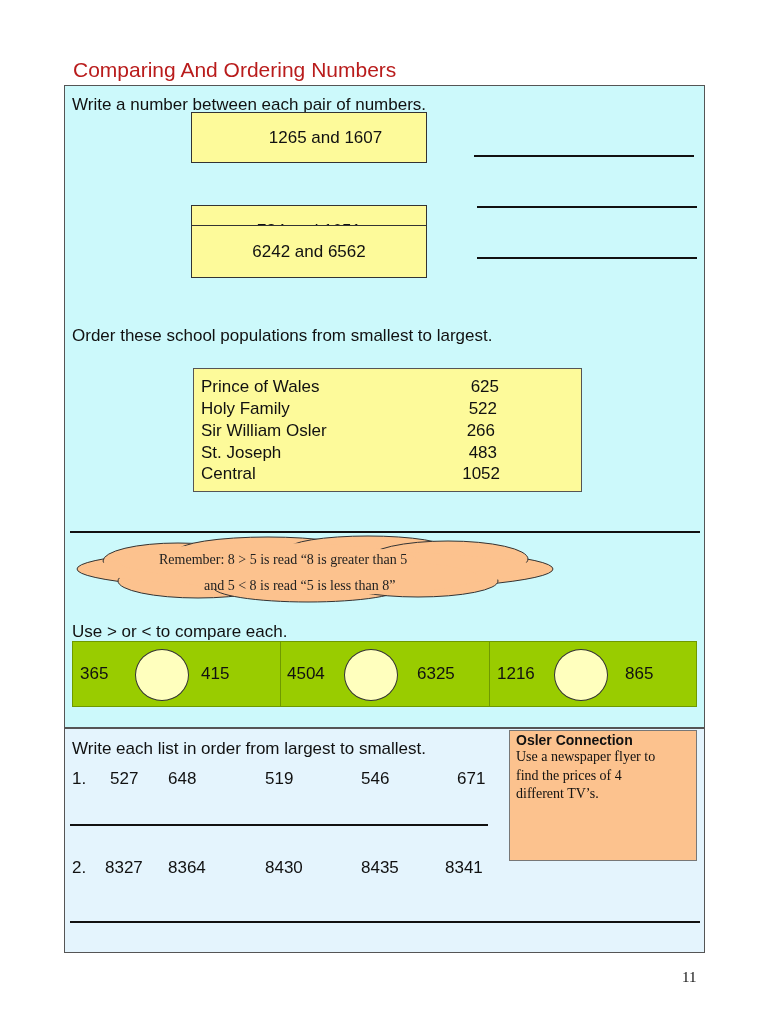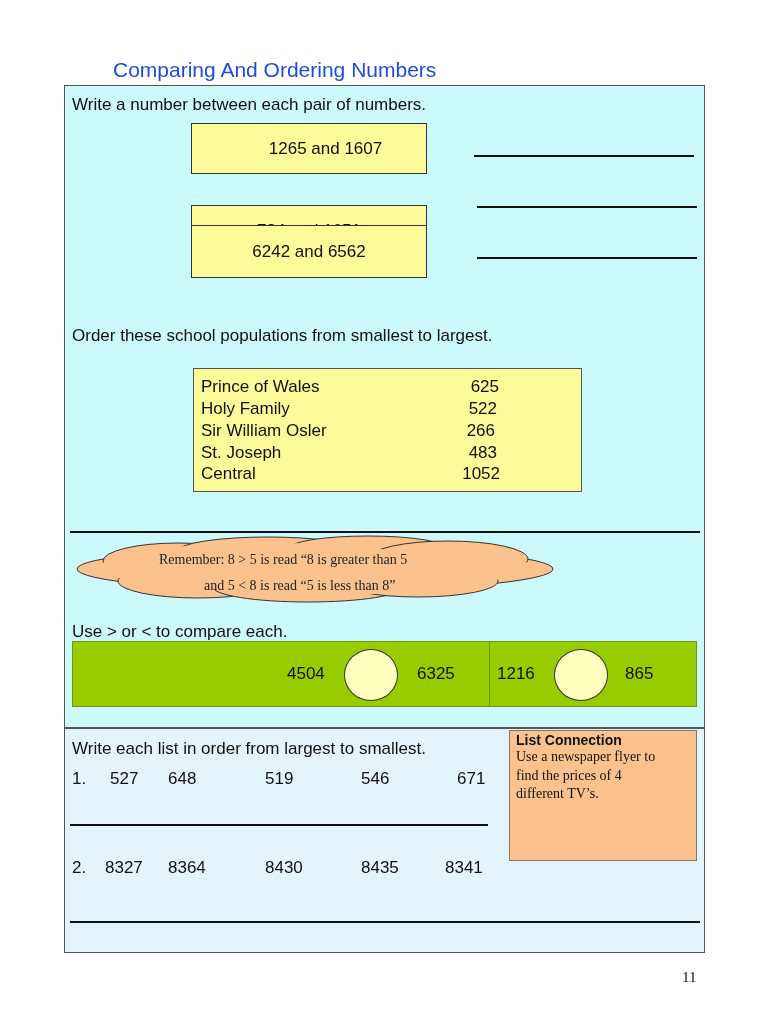--- a/index.html
+++ b/index.html
@@ -1,18 +1,18 @@
 <!DOCTYPE html>
 <html><head>
 <meta charset="utf-8">
 <style>
   html, body { margin:0; padding:0; background:#ffffff; }
   body { width:770px; height:1024px; position:relative; overflow:hidden; font-family:"Liberation Sans", sans-serif; color:#111; }
   .abs { position:absolute; }
-  .title { left:73px; top:58px; font-size:21px; color:#1d4ed8;margin-left:40px; }
+  .title { left:73px; top:58px; font-size:21px; color:#b91c1c; }
   .panel1 { left:64px; top:85px; width:641px; height:643px; background:#ccf9fb; border:1px solid #555; box-sizing:border-box; }
   .panel2 { left:64px; top:728px; width:641px; height:225px; background:#e4f4fd; border:1px solid #555; box-sizing:border-box; }
   .instr { font-size:17px; color:#111; white-space:nowrap; }
   .pairbox { left:191px; width:236px; height:51px; background:#fdfa9a; border:1px solid #333; box-sizing:border-box; font-size:17px; display:flex; align-items:center; justify-content:center; }
   .line { border-top:2px solid #111; height:0; }
   .schoolbox { left:193px; top:368px; width:389px; height:124px; background:#fdfa9a; border:1px solid #555; box-sizing:border-box; }
   .srow { position:absolute; left:7px; font-size:17px; white-space:nowrap; }
   .sval { position:absolute; font-size:17px; text-align:right; width:60px; }
   .cloud { left:68px; top:535px; width:494px; height:68px; }
   .cloudtext { font-family:"Liberation Serif", serif; font-size:14px; color:#222; white-space:nowrap; }
@@ -28,21 +28,21 @@
 </style>
 </head>
 <body>
 
 <div class="abs title">Comparing And Ordering Numbers</div>
 
 <div class="abs panel1"></div>
 
 <div class="abs instr" style="left:72px; top:95px;">Write a number between each pair of numbers.</div>
 
-<div class="abs pairbox" style="top:123px;padding-left:33px;">
+<div class="abs pairbox" style="top:112px;padding-left:33px;">
     <span>1265 and 1607</span>
   </div>
 <div class="abs pairbox" style="top:173px;margin-top:32px;">
     <span>784 and 1051</span>
   </div>
 <div class="abs pairbox" style="top:225px; height:53px;">
     <span>6242 and 6562</span>
   </div>
 
 <div class="abs line" style="left:474px; top:155px; width:220px;"></div>
@@ -82,20 +82,25 @@
     <ellipse cx="200" cy="26" rx="150" ry="18"></ellipse>
     <ellipse cx="260" cy="42" rx="150" ry="18"></ellipse>
   </g>
 </svg>
 <div class="abs cloudtext" style="left:159px; top:552px;">Remember: 8 &gt; 5 is read “8 is greater than 5</div>
 <div class="abs cloudtext" style="left:204px; top:578px;">and  5 &lt; 8 is read “5 is less than 8”</div>
 
 <div class="abs instr" style="left:72px; top:622px;">Use &gt; or &lt; to compare each.</div>
 
 <div class="abs greenbar">
+  <div class="gcell" style="left:0; width:207px;">
+    <span class="gnum" style="left:7px;">365</span>
+    <div class="oval" style="left:62px;"></div>
+    <span class="gnum" style="left:128px;">415</span>
+  </div>
   <div class="gcell" style="left:208px; width:208px;">
     <span class="gnum" style="left:6px;">4504</span>
     <div class="oval" style="left:63px;"></div>
     <span class="gnum" style="left:136px;">6325</span>
   </div>
   <div class="gcell" style="left:417px; width:206px; border-right:none;">
     <span class="gnum" style="left:7px;">1216</span>
     <div class="oval" style="left:64px;"></div>
     <span class="gnum" style="left:135px;">865</span>
   </div>
@@ -119,19 +124,19 @@
   <span class="listnum" style="left:72px; top:858px;">2.</span>
   <span class="listnum" style="left:105px; top:858px;">8327</span>
   <span class="listnum" style="left:168px; top:858px;">8364</span>
   <span class="listnum" style="left:265px; top:858px;">8430</span>
   <span class="listnum" style="left:361px; top:858px;">8435</span>
   <span class="listnum" style="left:445px; top:858px;">8341</span>
 </div>
 <div class="abs line" style="left:70px; top:921px; width:630px;"></div>
 
 <div class="abs home">
-  <h4>List Connection</h4>
+  <h4>Osler Connection</h4>
   <p>Use a newspaper flyer to</p>
   <p>find the prices of 4</p>
   <p>different TV’s.</p>
 </div>
 
 <div class="abs pagenum">11</div>
 
 </body></html>

